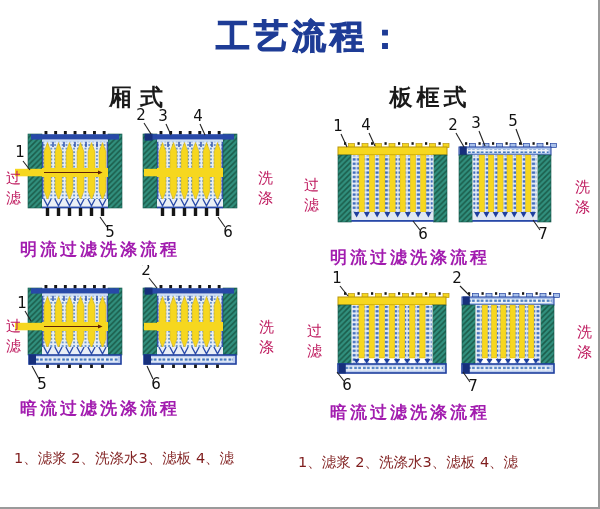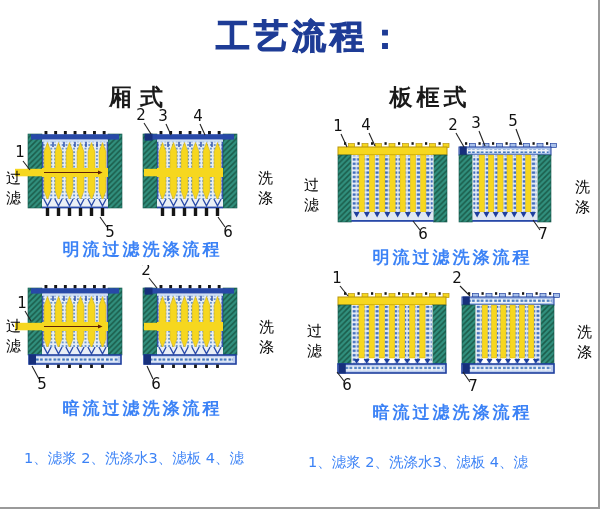--- a/index.html
+++ b/index.html
@@ -1,27 +1,27 @@
 <!DOCTYPE html>
 <html><head>
 <meta charset="utf-8">
 <style>
 html,body{margin:0;padding:0;}
 .page{position:relative;width:600px;height:509px;background:#fff;font-family:"DejaVu Sans",sans-serif;overflow:hidden;border-right:2px solid #9a9a9a;border-bottom:2px solid #9a9a9a;box-sizing:border-box;}
 .title{position:absolute;left:0;top:14px;width:100%;text-align:center;font-size:34px;font-weight:800;letter-spacing:4px;margin-left:12px;-webkit-text-stroke:1px currentColor;}
 .hdr{position:absolute;font-size:23px;font-weight:700;color:#1a1a1a;}
 #hdr-left{left:40px;top:82px;width:200px;text-align:center;letter-spacing:8px;}
 #hdr-right{left:330px;top:82px;width:200px;text-align:center;letter-spacing:4px;}
-.caption{position:absolute;font-size:17px;font-weight:700;color:#3b82f6;letter-spacing:3px;text-align:center;}
+.caption{position:absolute;font-size:17px;font-weight:700;color:#a21caf;letter-spacing:3px;}
 #cap0{left:20px;top:238px;width:245px;}
 #cap1{left:20px;top:397px;width:245px;}
 #cap2{left:330px;top:246px;width:245px;}
 #cap3{left:330px;top:401px;width:245px;}
-.vlabel{position:absolute;width:17px;font-size:15px;line-height:20px;color:#000000;text-align:center;font-weight:400;}
-.legend{position:absolute;font-size:14.5px;line-height:20px;color:#3b82f6;text-align:center;}
+.vlabel{position:absolute;width:17px;font-size:15px;line-height:20px;color:#be185d;text-align:center;font-weight:400;}
+.legend{position:absolute;font-size:14.5px;line-height:20px;color:#7f1d1d;}
 #legend-left{left:14px;top:448px;width:240px;}
 #legend-right{left:298px;top:452px;width:240px;}
 svg.diagram{position:absolute;}
 #svg-g0{left:0;top:100px;}
 #svg-g1{left:0;top:265px;}
 #svg-g2{left:292px;top:100px;}
 #svg-g3{left:292px;top:265px;}
 </style>
 </head>
 <body>

